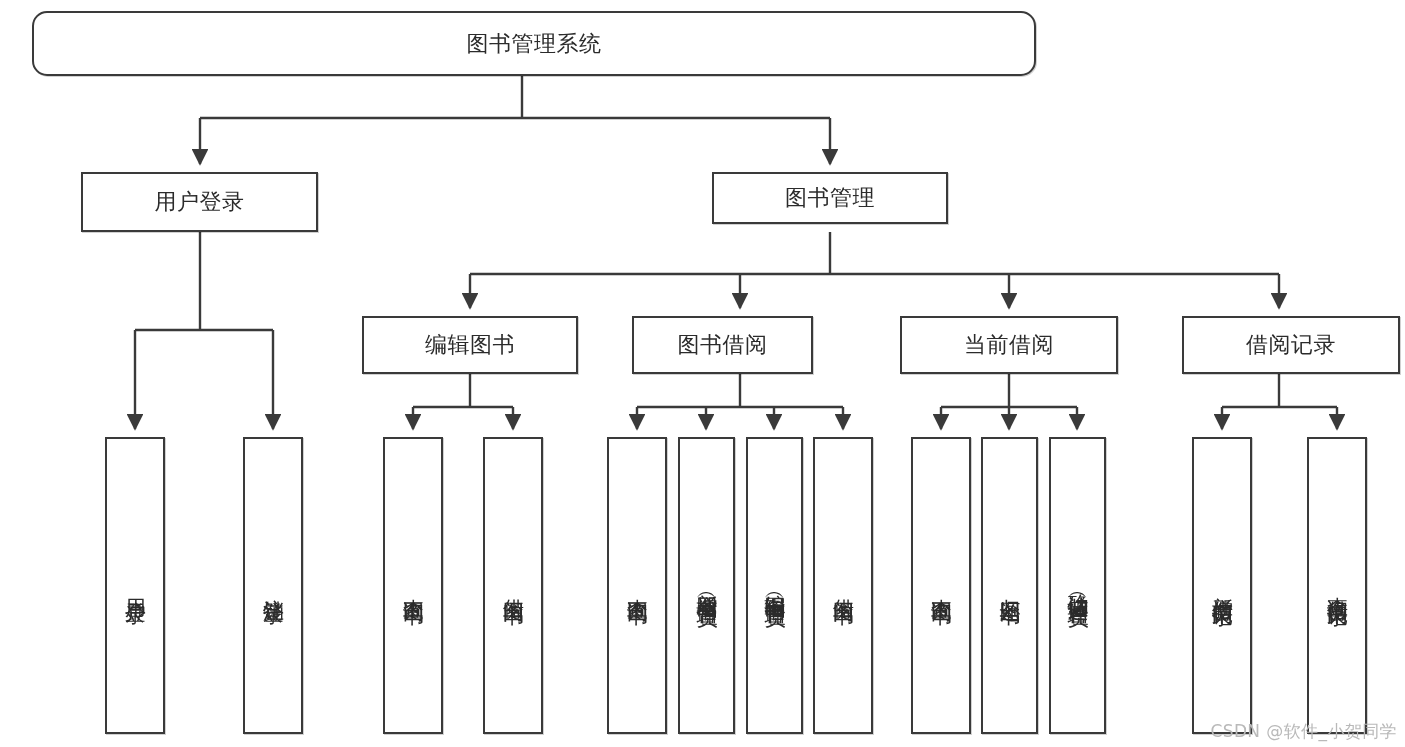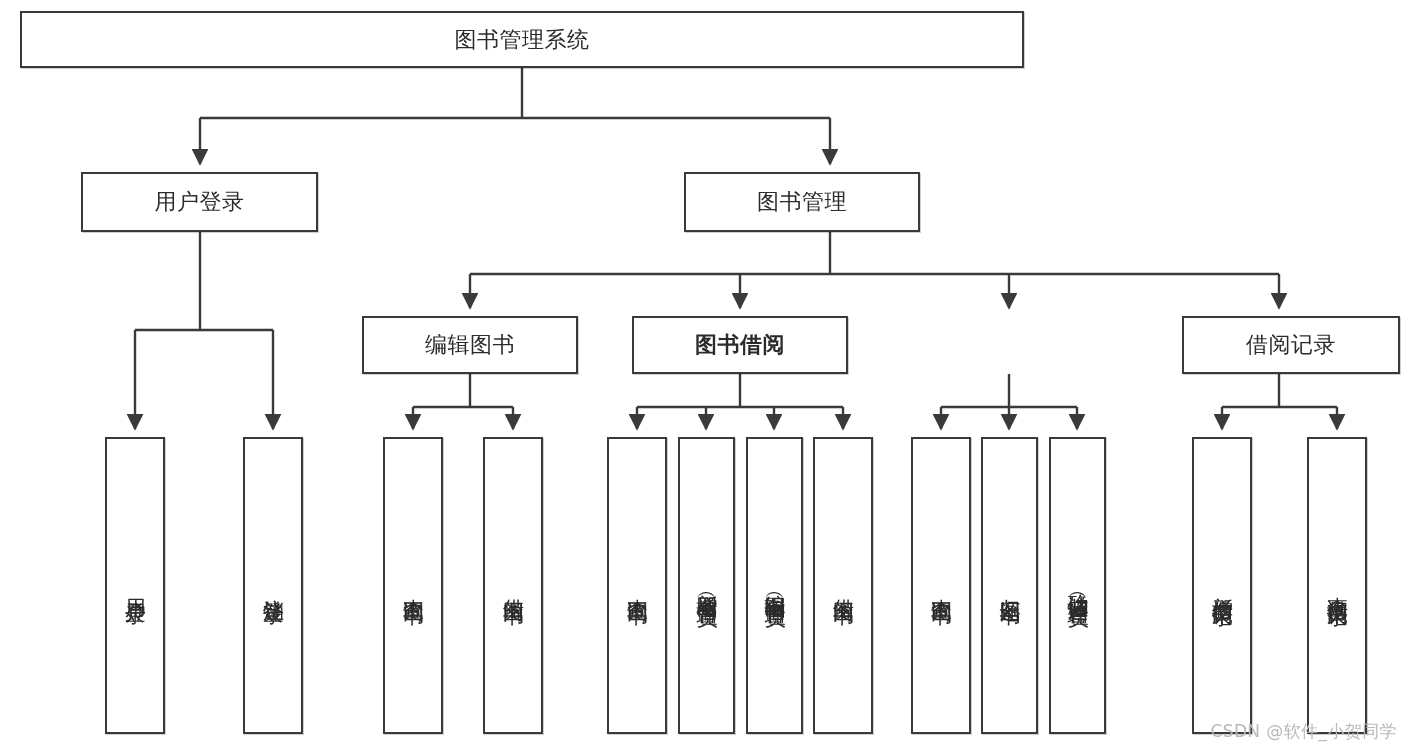--- a/index.html
+++ b/index.html
@@ -114,36 +114,39 @@
       <path d="M 1009 407 L 1009 429" marker-end="url(#arrow)"></path>
       <path d="M 1077 407 L 1077 429" marker-end="url(#arrow)"></path>
 
       <path d="M 1279 374 L 1279 407"></path>
       <path d="M 1222 407 L 1337 407"></path>
       <path d="M 1222 407 L 1222 429" marker-end="url(#arrow)"></path>
       <path d="M 1337 407 L 1337 429" marker-end="url(#arrow)"></path>
     </g>
   </svg>
 
-  <div class="node h-node" style="left:20px; top:11px; width:1004px; height:57px;">
+  <div class="node h-node" style="left:32px; top:11px; width:1004px; height:65px;border-radius:15px;">
     <span class="node-label">图书管理系统</span>
   </div>
 
   <div class="node h-node" style="left:81px; top:172px; width:237px; height:60px;">
     <span class="node-label">用户登录</span>
   </div>
-  <div class="node h-node" style="left:684px; top:172px; width:236px; height:60px;">
+  <div class="node h-node" style="left:712px; top:172px; width:236px; height:52px;">
     <span class="node-label">图书管理</span>
   </div>
 
   <div class="node h-node" style="left:362px; top:316px; width:216px; height:58px;">
     <span class="node-label">编辑图书</span>
   </div>
-  <div class="node h-node" style="left:632px; top:316px; width:216px; height:58px;font-weight:bold;">
+  <div class="node h-node" style="left:632px; top:316px; width:181px; height:58px;">
     <span class="node-label">图书借阅</span>
+  </div>
+  <div class="node h-node" style="left:900px; top:316px; width:218px; height:58px;">
+    <span class="node-label">当前借阅</span>
   </div>
   <div class="node h-node" style="left:1170px; top:316px; width:218px; height:58px;margin-left:12px;">
     <span class="node-label">借阅记录</span>
   </div>
 
   <div class="node v-node" style="left:105px; top:437px; width:60px; height:297px;">
     <span class="node-label">用户登录</span>
   </div>
   <div class="node v-node" style="left:243px; top:437px; width:60px; height:297px;">
     <span class="node-label">注销登录</span>

